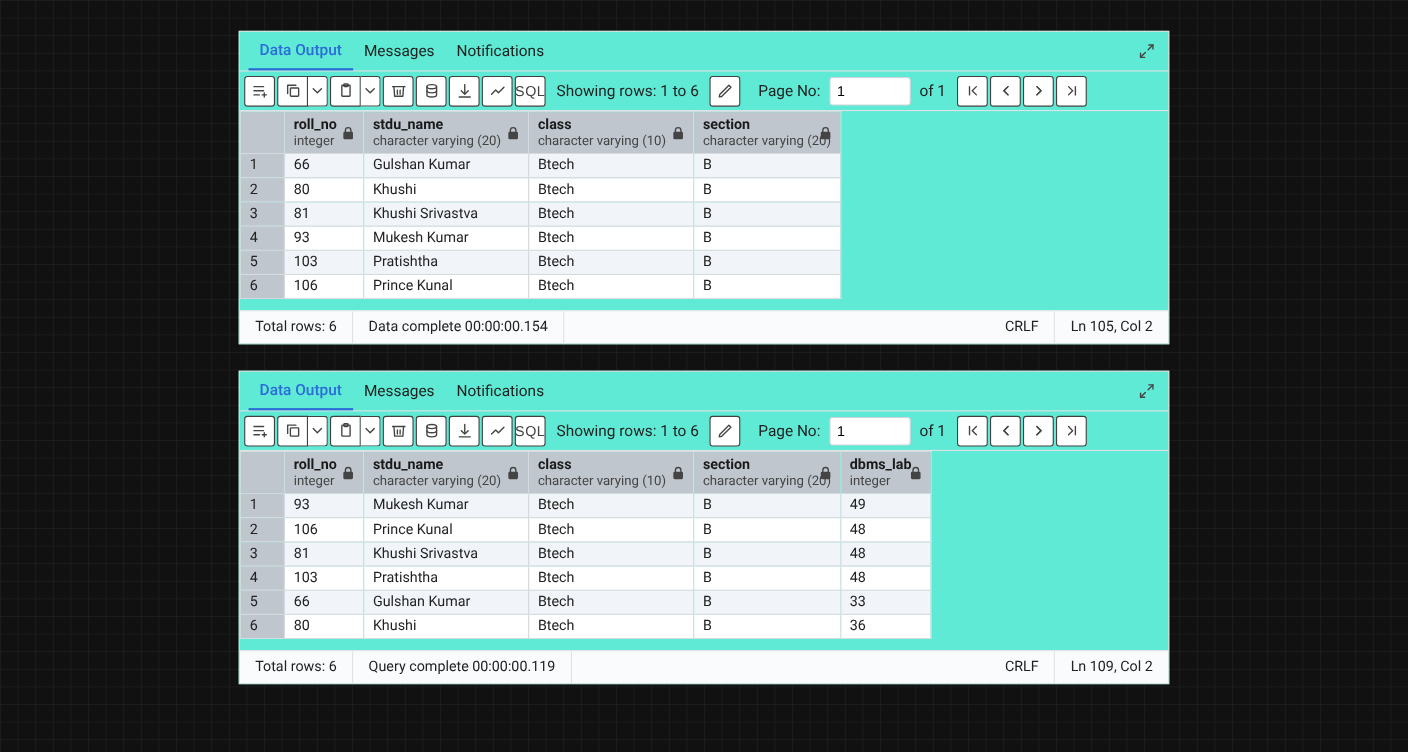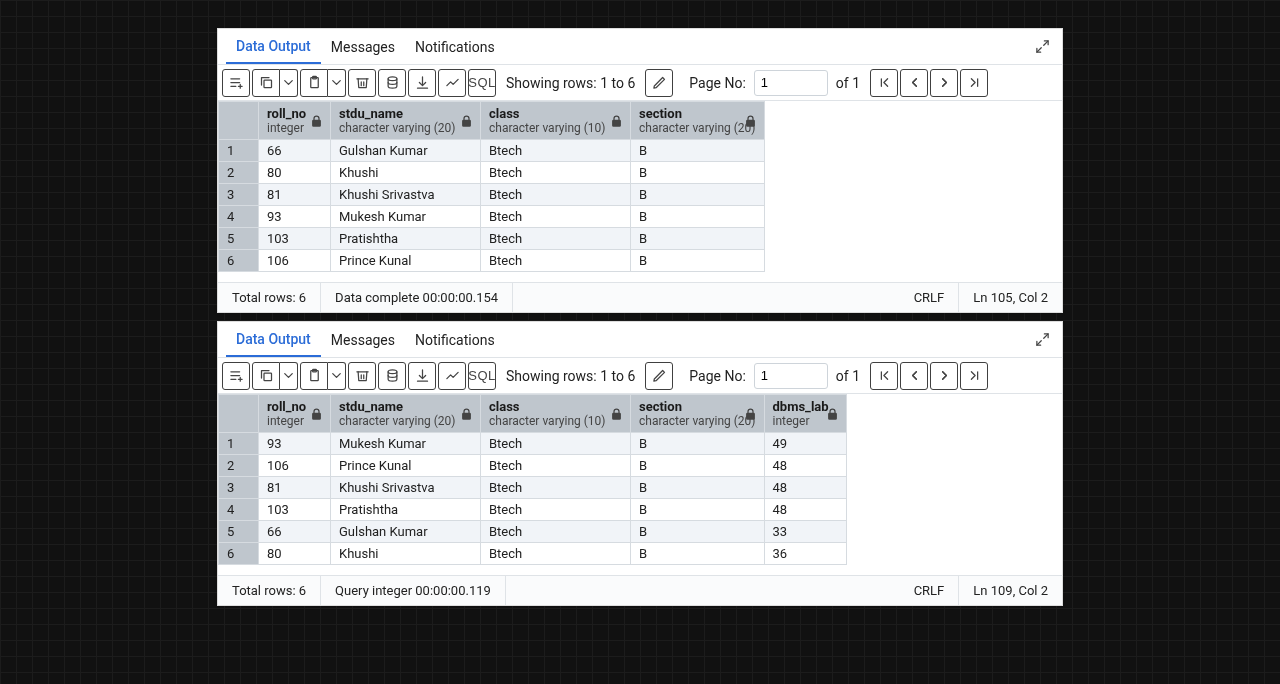--- a/index.html
+++ b/index.html
@@ -11,23 +11,23 @@
     background-size: 16px 16px;
     font-family: -apple-system, Segoe UI, Roboto, Helvetica, Arial, sans-serif;
     font-size: 13px;
     color: #222;
     width: 1280px;
     height: 684px;
     overflow: hidden;
     padding: 28px 0;
   }
   .panel {
-    background: #ffffff;
+    background: #5eead4;
     width: 846px;
-    margin: 0 auto 8px auto;
+    margin: 0 auto 24px auto;
     border: 1px solid #ddd;
     box-shadow: 0 1px 3px rgba(0,0,0,.15);
   }
   
   .tabs { display:flex; align-items:center; height:36px; padding:0 8px; border-bottom:1px solid #dfe3e7; position:relative; }
   .tab { padding:0 10px; height:100%; display:flex; align-items:center; cursor:pointer; color:#222; font-size:14px; }
   .tab.active { color:#2b6cd7; border-bottom:2px solid #2b6cd7; font-weight:500; }
   .expand-btn { margin-left:auto; width:24px; height:24px; display:flex; align-items:center; justify-content:center; cursor:pointer; }
   
   .toolbar { display:flex; align-items:center; height:36px; padding:0 4px; border-bottom:1px solid #dfe3e7; gap:2px; }
@@ -511,18 +511,18 @@
             <td class="col-name">Khushi</td>
             <td class="col-class">Btech</td>
             <td class="col-section">B</td>
             <td class="col-dbms numcell">36</td>
     </tr>
         </tbody>
     </table>
   </div>
     <div class="status">
     <div class="cell">Total rows: 6</div>
-    <div class="cell">Query integer 00:00:00.119</div>
+    <div class="cell">Query complete 00:00:00.119</div>
     <div class="spacer"></div>
     <div class="cell">CRLF</div>
     <div class="cell" style="border-right:none">Ln 109, Col 2</div>
   </div>
   </div>
 
 </body></html>

